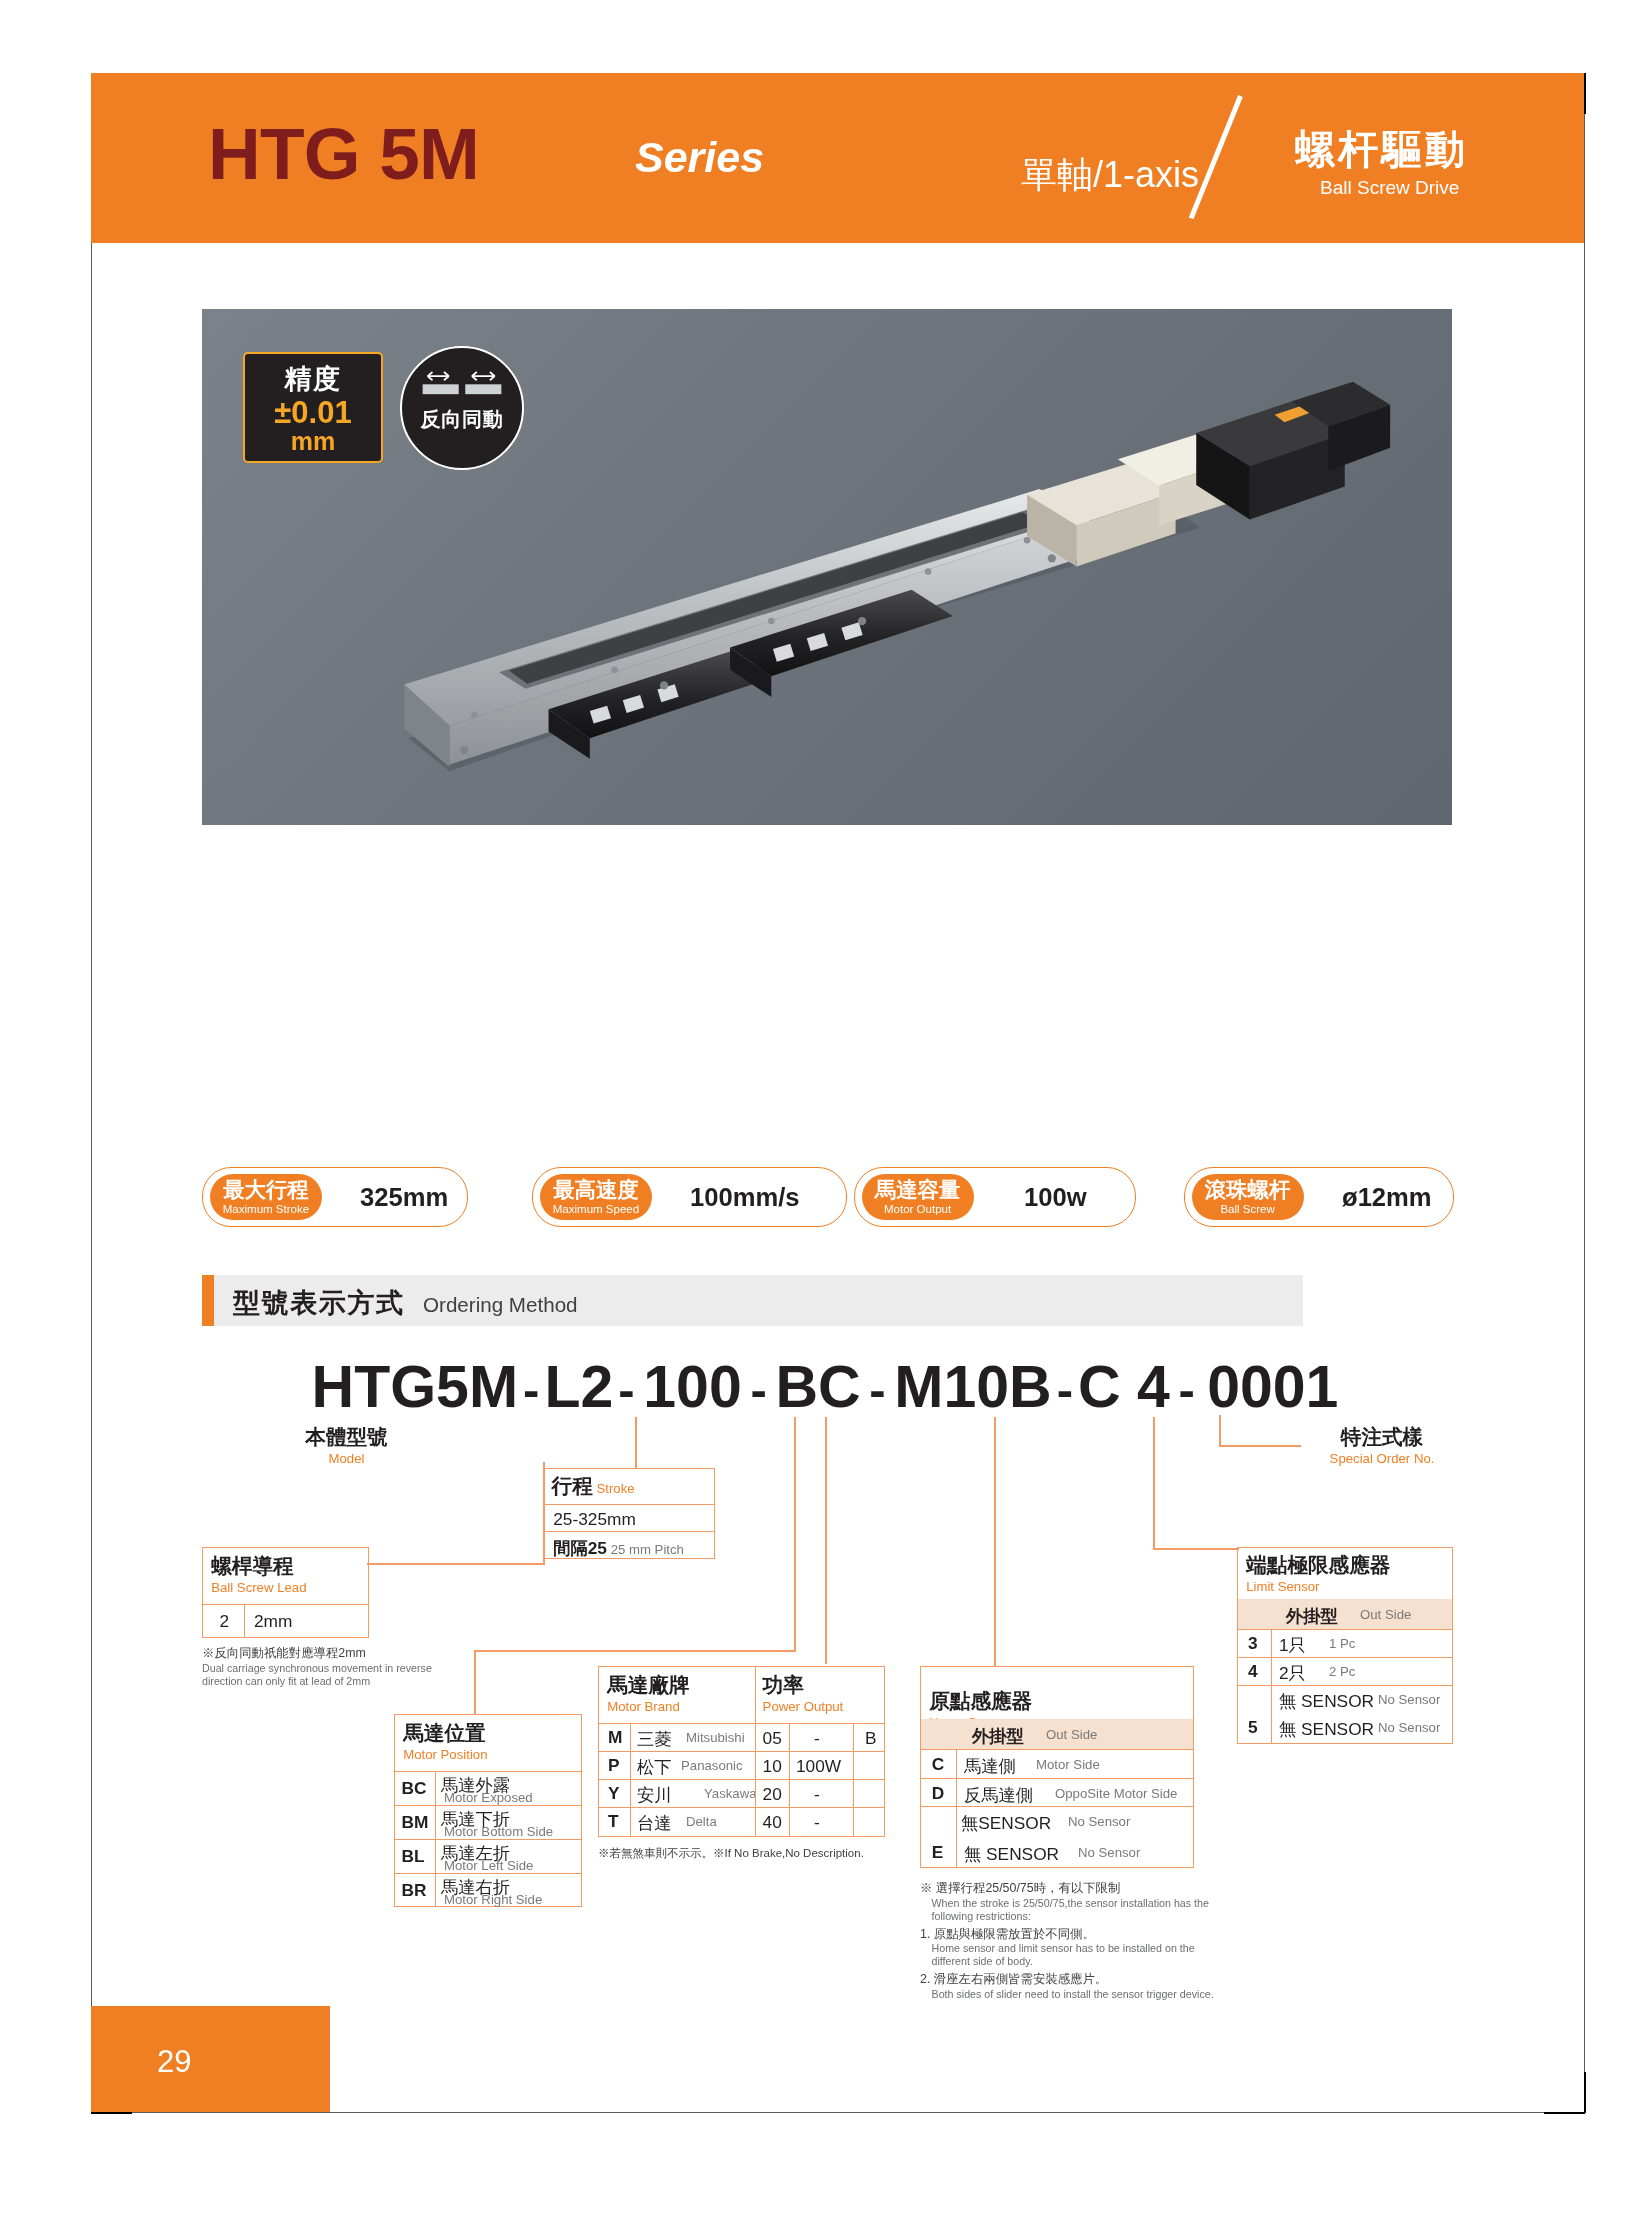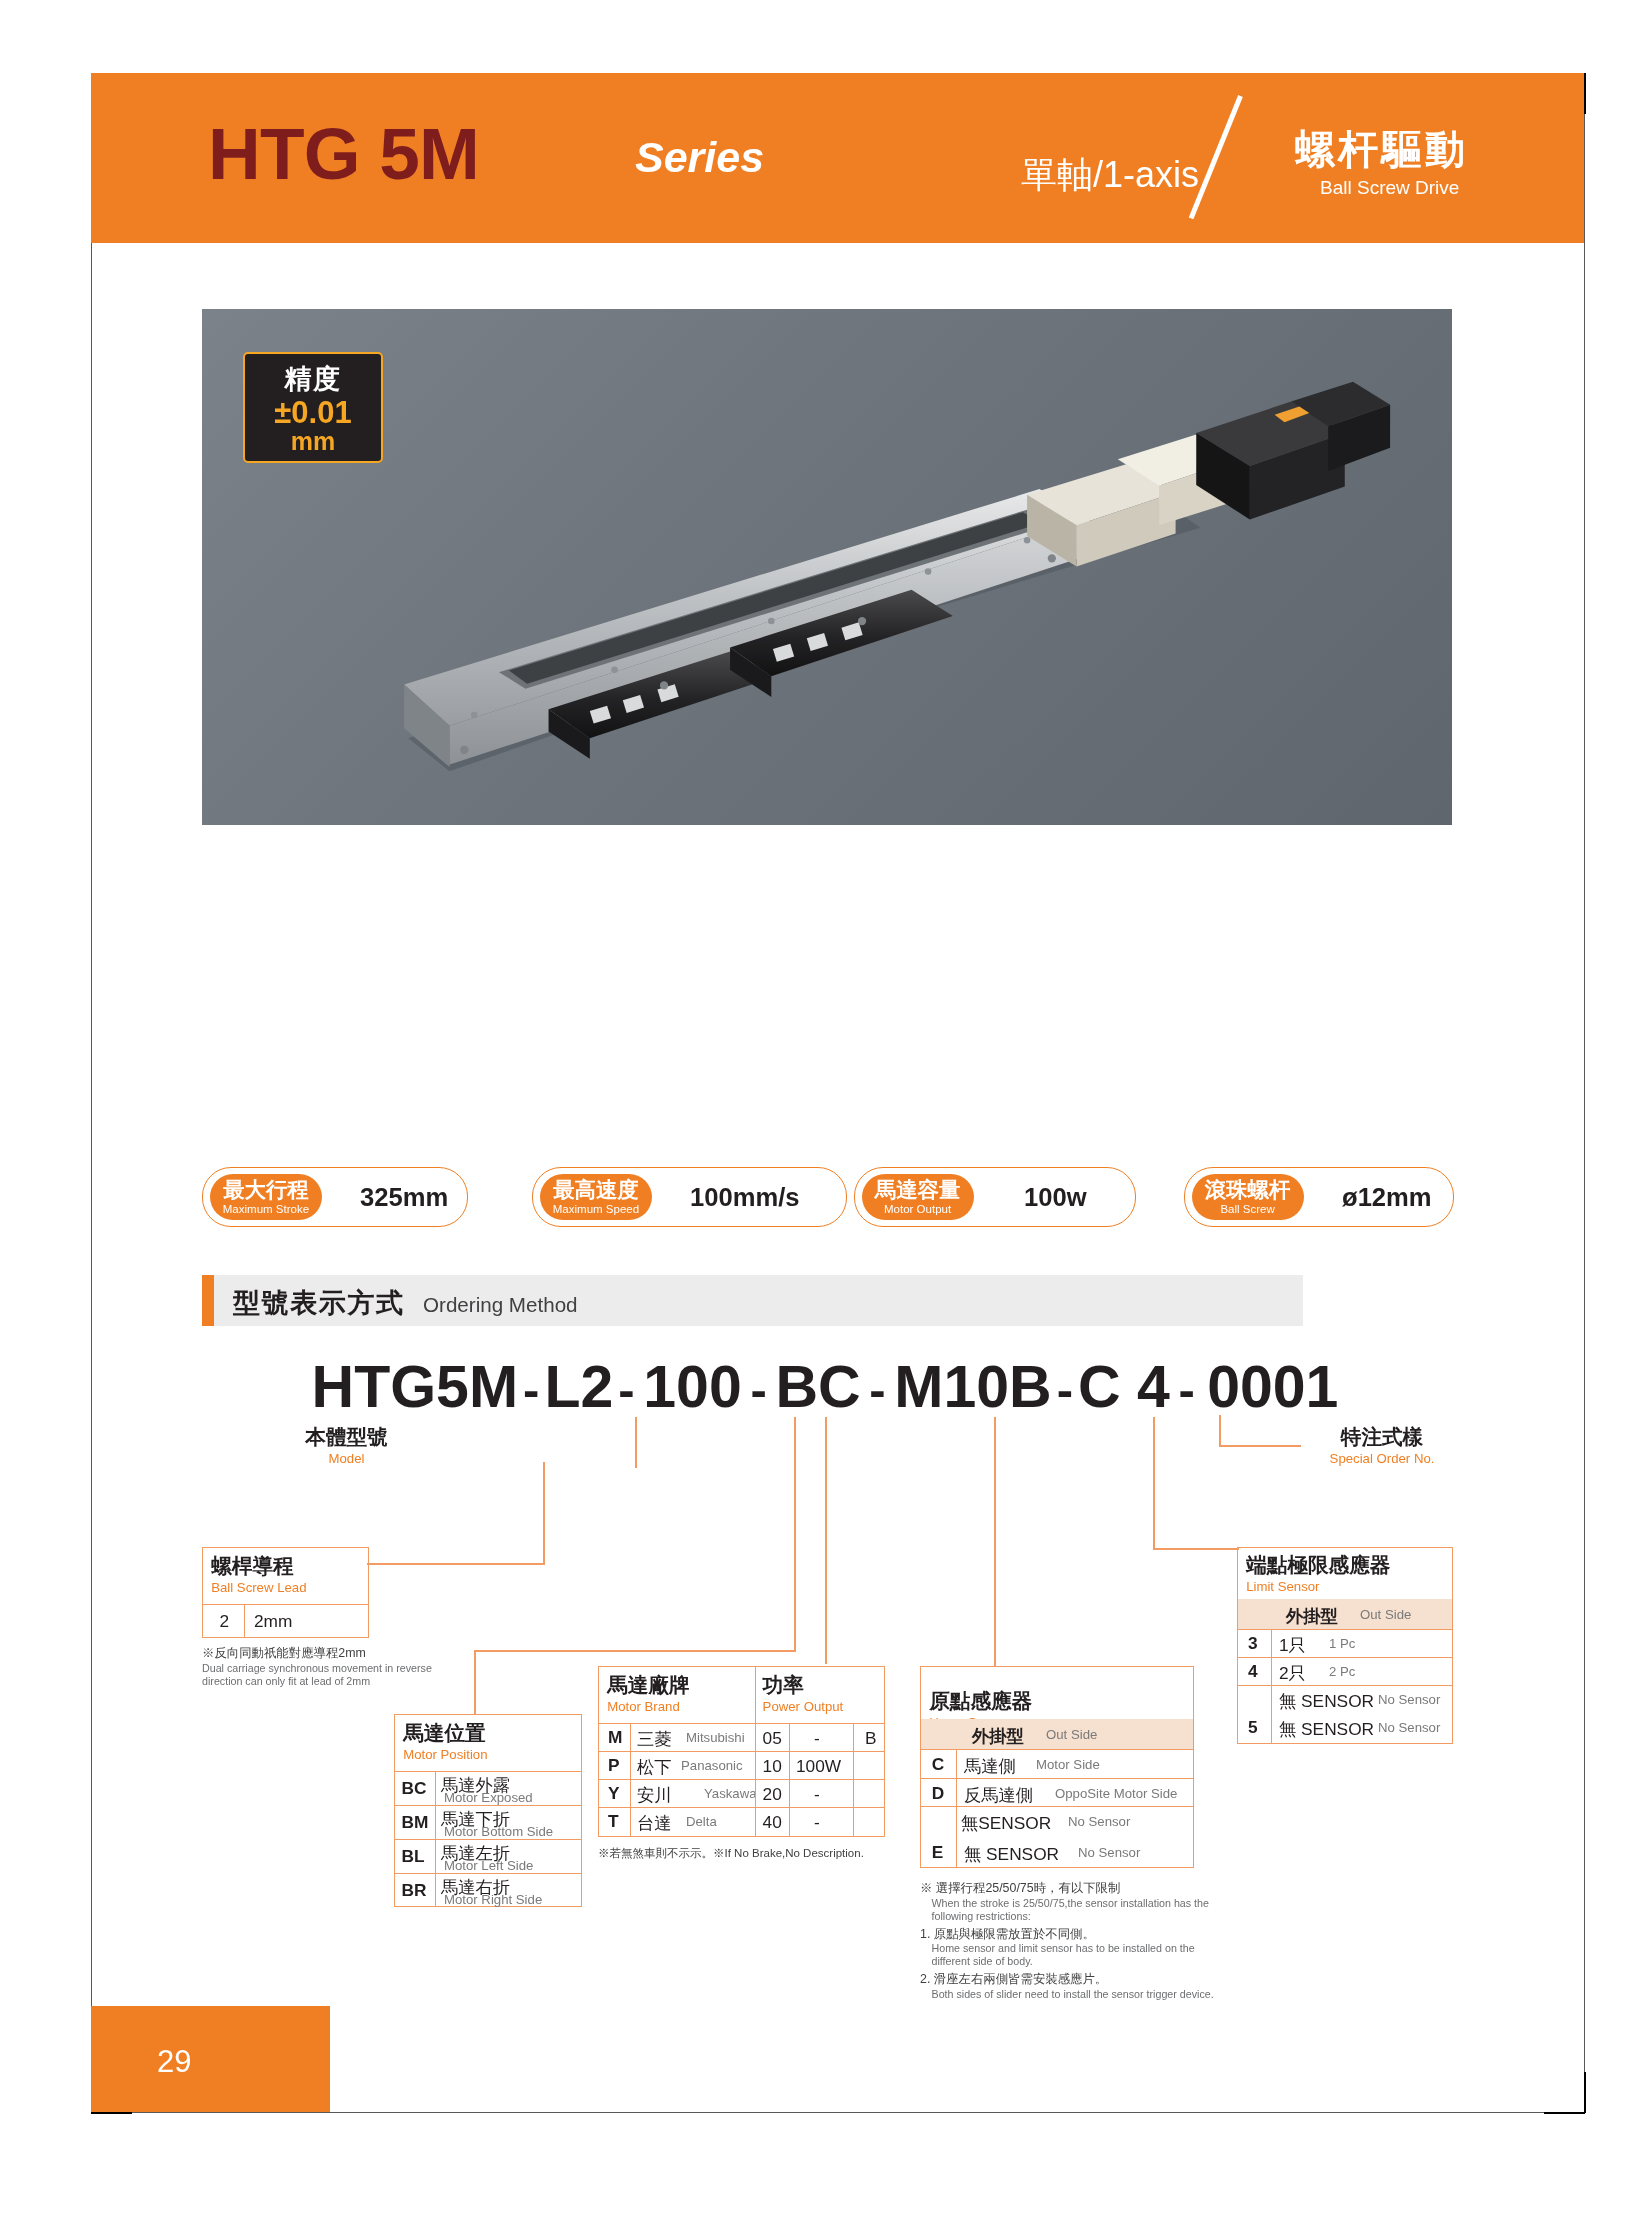--- a/index.html
+++ b/index.html
@@ -224,20 +224,31 @@
           <circle cx="1030" cy="302" r="5"></circle>
       </g>
     </svg>
 
     <div class="badge-acc">
       <div class="cn">精度</div>
       <div class="val">±0.01</div>
       <div class="unit">mm</div>
     </div>
 
+    <div class="badge-syn">
+      <div class="gfx">
+        <svg width="82" height="35" viewBox="0 0 100 42">
+          <rect x="2" y="22" width="44" height="12" fill="#cfd2d4"></rect>
+          <rect x="54" y="22" width="44" height="12" fill="#cfd2d4"></rect>
+          <path d="M8 12 H34 M8 12 l6 -5 M8 12 l6 5 M34 12 l-6 -5 M34 12 l-6 5" stroke="#fff" stroke-width="2.2" fill="none"></path>
+          <path d="M62 12 H90 M62 12 l6 -5 M62 12 l6 5 M90 12 l-6 -5 M90 12 l-6 5" stroke="#fff" stroke-width="2.2" fill="none"></path>
+        </svg>
+      </div>
+      <div class="cn">反向同動</div>
+    </div>
   </div>
 
   <div class="spec-row">
 
     <div class="pill" style="left:0;top:0;width:264px;">
       <div class="tag">
         <span class="cn">最大行程</span>
         <span class="en">Maximum Stroke</span>
       </div>
       <div class="val" style="left:157px;">325mm</div>
@@ -283,20 +294,35 @@
     <div class="lbl-en" style="color:#f07f23;">Model</div>
   </div>
 
   <div style="position:absolute;left:1275px;top:1423px;width:214px;text-align:center;">
     <div class="lbl-cn">特注式樣</div>
     <div class="lbl-en">Special Order No.</div>
   </div>
   <div class="line" style="left:1219px;top:1415px;width:1.6px;height:30px;"></div>
   <div class="line" style="left:1219px;top:1445px;width:82px;height:1.6px;"></div>
 
+  <div class="box" style="left:544px;top:1468px;width:169px;height:89px;">
+    <div style="position:absolute;left:6.6px;top:3.3px;">
+      <span class="lbl-cn">行程</span>
+      <span class="lbl-en">Stroke</span>
+    </div>
+    <div class="line" style="left:0;top:35px;width:169px;height:0.8px;"></div>
+    <div class="line" style="left:0;top:62px;width:169px;height:0.8px;"></div>
+    <div style="position:absolute;left:8.2px;top:40px;">
+      <span class="cell-cn">25-325mm</span>
+    </div>
+    <div style="position:absolute;left:8.2px;top:67px;">
+      <span class="cell-cn" style="font-weight:bold;">間隔25</span>
+      <span class="cell-en">25 mm Pitch</span>
+    </div>
+  </div>
   <div class="line" style="left:635px;top:1417px;width:1.6px;height:51px;"></div>
 
   <div class="box" style="left:202px;top:1547px;width:165px;height:89px;">
     <div style="position:absolute;left:8.2px;top:4.1px;">
       <div class="lbl-cn">螺桿導程</div>
       <div class="lbl-en">Ball Screw Lead</div>
     </div>
     <div class="line" style="left:0;top:56px;width:165px;height:0.8px;"></div>
     <div class="line" style="left:41px;top:56px;width:0.8px;height:33px;"></div>
     <div class="cell-cn" style="position:absolute;left:16.5px;top:63px;">2</div>

